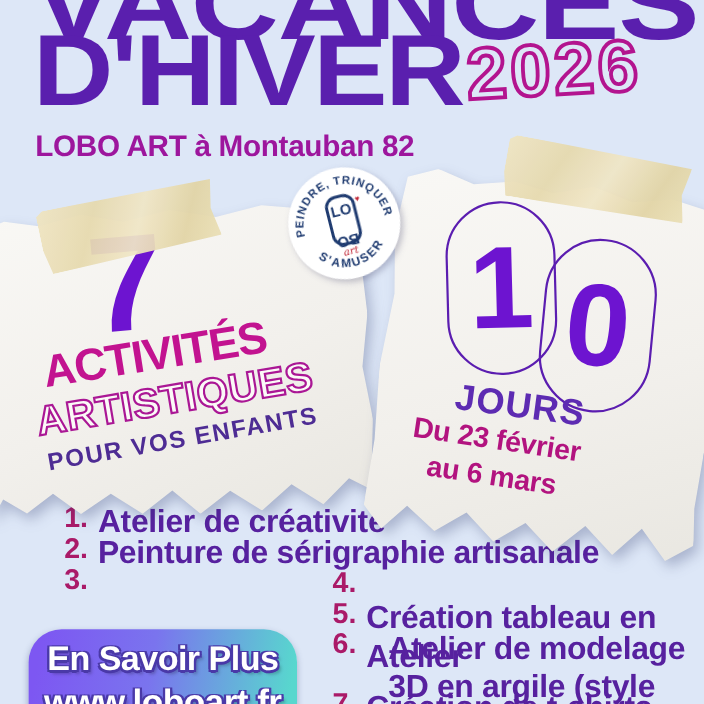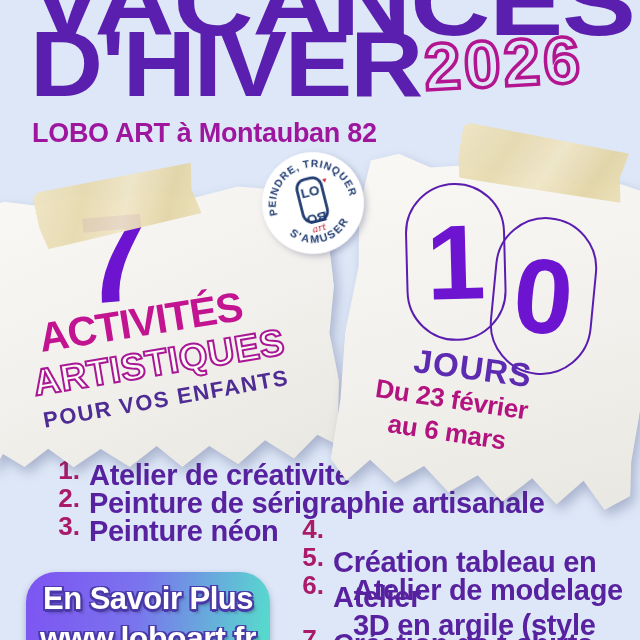--- a/index.html
+++ b/index.html
@@ -184,21 +184,20 @@
 <div class="act" id="act1">
   <span class="num">1.</span>
   <span class="txt">Atelier de créativité</span>
 </div>
 <div class="act" id="act2">
   <span class="num">2.</span>
   <span class="txt">Peinture de sérigraphie artisanale</span>
 </div>
 <div class="act" id="act3">
   <span class="num">3.</span>
-  <span class="txt">Peinture néon</span>
 </div>
 <div class="act" id="act4">
   <span class="num">4.</span>
 </div>
 <div class="act" id="act5">
   <span class="num">5.</span>
   <span class="txt">Création tableau en Atelier</span>
 </div>
 <div class="act" id="act6">
   <span class="num">6.</span>

